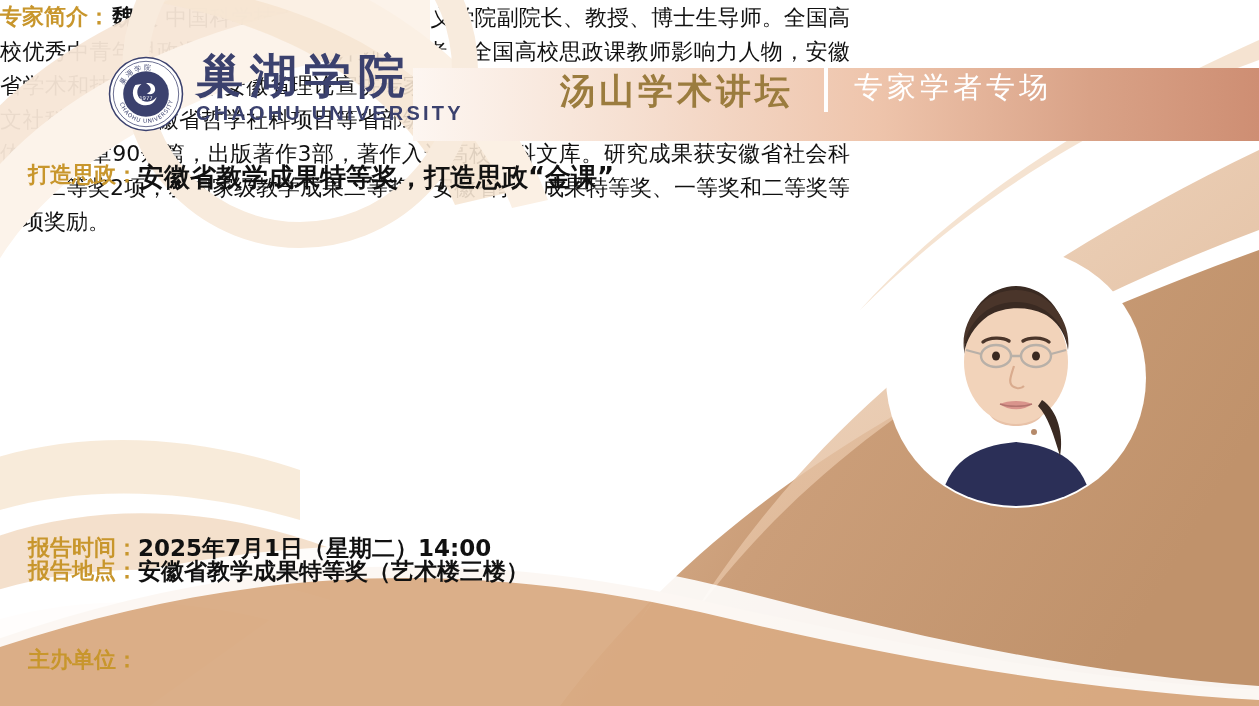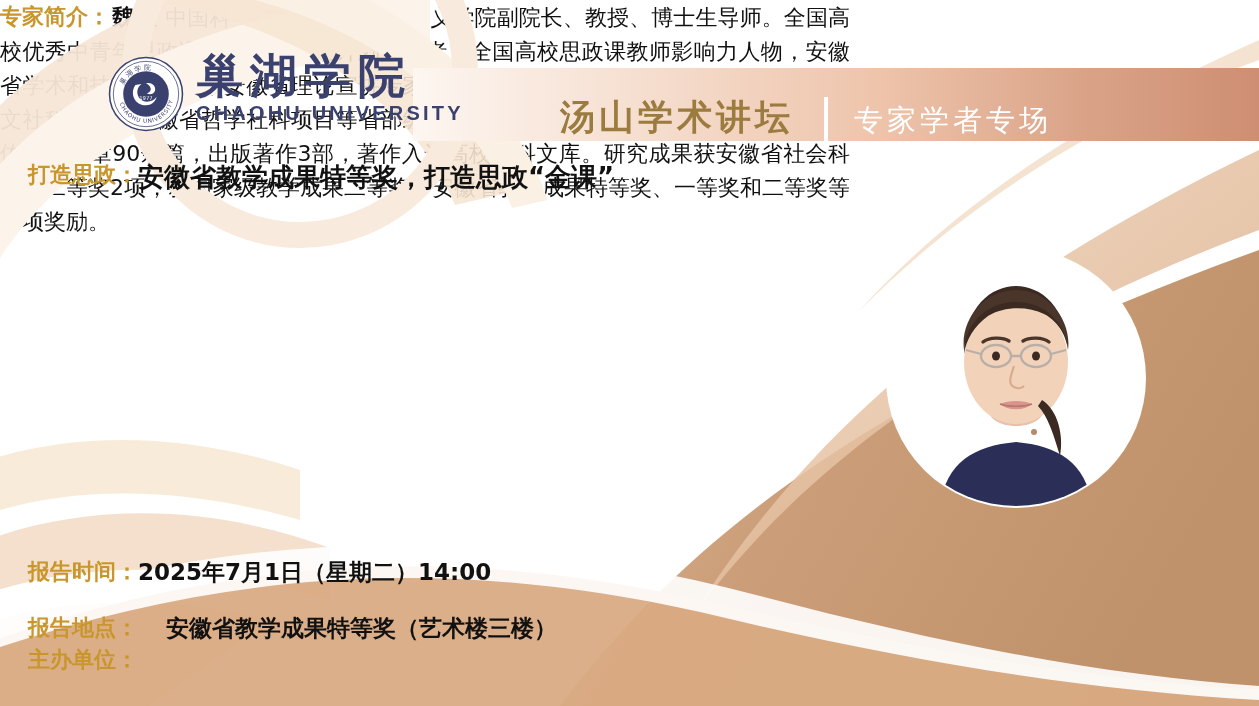--- a/index.html
+++ b/index.html
@@ -14,21 +14,21 @@
   
   .deco{position:absolute;inset:0;width:1259px;height:706px;}
 
   
   .banner{
     position:absolute;left:413px;top:68px;width:846px;height:73px;
     background:linear-gradient(90deg,#fdf6f1 0%,#f7e3d6 22%,#eec4ab 55%,#d9a287 80%,#ce8e73 100%);
   }
   .banner-inner{
     position:absolute;left:413px;top:68px;width:736px;height:73px;
-    display:flex;align-items:flex-end;
+    display:flex;align-items:flex-start;
   }
   .banner-title{
     margin-left:147px;
     font-size:35px;font-weight:bold;color:#9b7c3e;
     letter-spacing:4px;
     font-family:"DejaVu Sans","Liberation Sans",sans-serif;
     white-space:nowrap;
   }
   .banner-divider{
     width:4px;height:44px;background:#ffffff;margin:0 26px 0 30px;flex:none;
@@ -73,22 +73,22 @@
     float:left;margin-right:2px;line-height:34px;
     font-family:"DejaVu Sans","Liberation Sans",sans-serif;
   }
   .bio-body{
     font-size:22px;color:#111111;line-height:34px;
     text-align:justify;text-justify:inter-ideograph;
     font-family:"DejaVu Sans","Liberation Sans",sans-serif;
   }
   .bio-name{font-weight:bold;font-size:23px;}
 
-  .row-time{left:28px;top:533px;margin-top:24px;}
-  .row-place{left:28px;top:613px;gap:28px;}
+  .row-time{left:28px;top:533px;}
+  .row-place{left:28px;top:556px;}
   .row-host{left:28px;top:645px;text-align:right;}
 
   
   .portrait{
     position:absolute;left:888px;top:250px;width:256px;height:256px;
     border-radius:50%;overflow:hidden;background:#ffffff;
     box-shadow:0 0 0 2px #ffffff;
   }
   .portrait svg{display:block;}
 </style>

